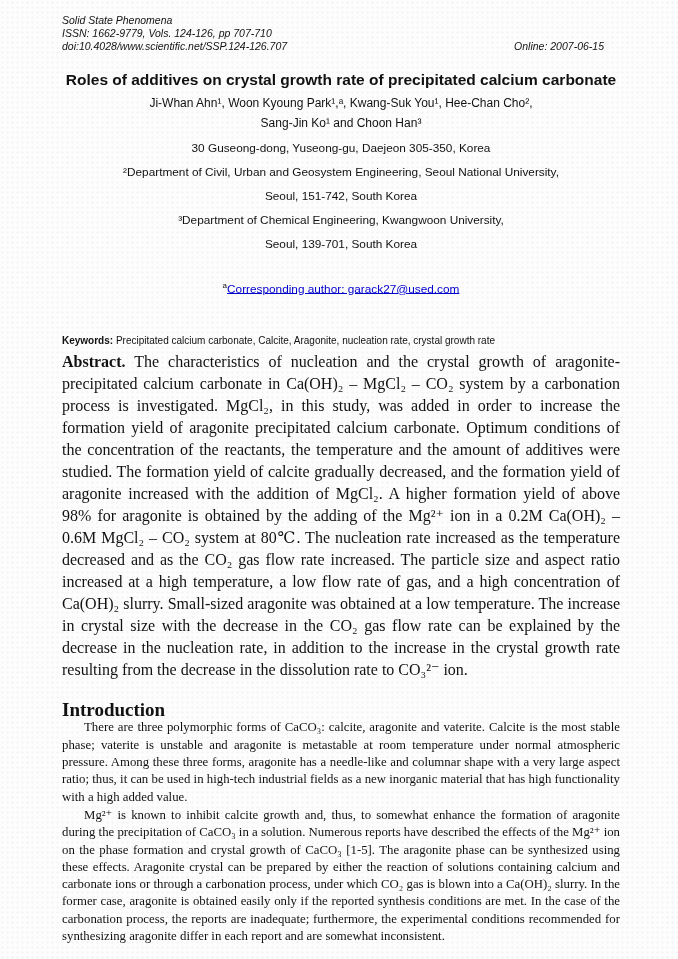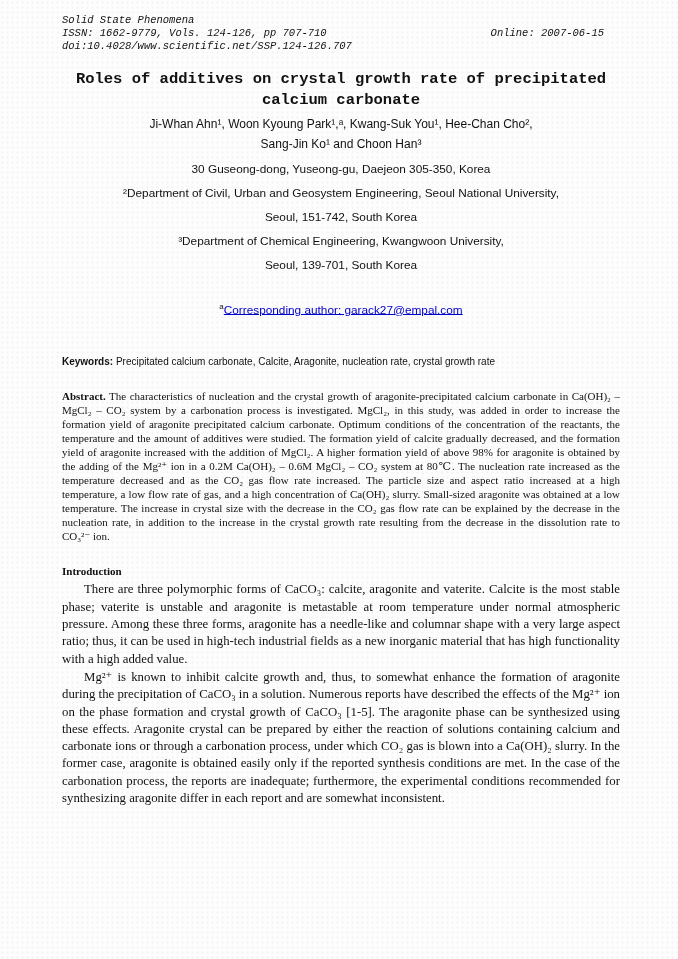--- a/index.html
+++ b/index.html
@@ -14,51 +14,51 @@
     color:var(--text);
     background-color:var(--page-background);
     background-image:radial-gradient(rgba(110,110,135,0.05) 1px, transparent 1.2px);
     background-size:5px 5px;
     font-family:"Liberation Serif","DejaVu Serif",serif;
   }
   .content{position:absolute;left:62px;top:0;width:558px;}
 
   
   .jheader{
-    display:flex;justify-content:space-between;align-items:center;
+    display:flex;justify-content:space-between;align-items:flex-end;
     margin-top:14px;
-    font-family:Liberation Mono, monospace;
+    font-family:Liberation Sans, sans-serif;
     font-style:italic;font-size:10.5px;line-height:13px;
   }
   .jheader .meta-line{white-space:nowrap;}
   .online-date{padding-right:16px;white-space:nowrap;}
 
   
   .sans{font-family:"Liberation Sans","DejaVu Sans",sans-serif;}
   h1.title{
-    font-family:Liberation Mono, monospace;
+    font-family:Liberation Sans, sans-serif;
     font-size:15.5px;line-height:21px;font-weight:bold;
     text-align:center;margin:16px auto 0;max-width:580px;
   }
   .authors{margin-top:3px;font-size:12px;line-height:20px;text-align:center;}
 
   .affiliations{margin-top:7px;font-size:11.8px;text-align:center;}
   .affiliation-line{line-height:16.5px;margin-bottom:7.5px;}
 
   .correspondence{margin-top:25px;text-align:center;font-size:11.8px;line-height:16px;}
   .correspondence sup{font-size:8px;color:var(--text);}
   .correspondence a{color:var(--link);text-decoration:underline;cursor:pointer;}
 
   .keywords{margin-top:37px;font-size:10px;line-height:16px;white-space:nowrap;}
   .keywords .kw-label{font-weight:bold;}
 
-  .abstract{margin:19px 0 0;font-size:11px;line-height:14px;text-align:justify;}
+  .abstract{margin:2px 0 0;font-size:16px;line-height:22px;text-align:justify;}
   .abstract .ab-label{font-weight:bold;}
 
-  h2.section-heading{margin:20px 0 0;font-size:11px;line-height:17px;font-weight:bold;}
+  h2.section-heading{margin:20px 0 0;font-size:19px;line-height:17px;font-weight:bold;}
   p.body-para{margin:1px 0 0;font-size:12.8px;line-height:17.3px;text-align:justify;text-indent:22px;}
 </style>
 </head>
 <body>
 
 <div class="page">
   <div class="content">
 
     <div class="jheader">
       <div>
@@ -78,21 +78,21 @@
 
     <div class="affiliations sans">
       <div class="affiliation-line">30 Guseong-dong, Yuseong-gu, Daejeon 305-350, Korea</div>
       <div class="affiliation-line">²Department of Civil, Urban and Geosystem Engineering, Seoul National University,</div>
       <div class="affiliation-line">Seoul, 151-742, South Korea</div>
       <div class="affiliation-line">³Department of Chemical Engineering, Kwangwoon University,</div>
       <div class="affiliation-line">Seoul, 139-701, South Korea</div>
     </div>
 
     <div class="correspondence sans">
-      <sup>a</sup><a href="#">Corresponding author: garack27@empal.com</a>
+      <sup>a</sup><a href="#">Corresponding author: garack27@used.com</a>
     </div>
 
     <div class="keywords sans">
       <span class="kw-label">Keywords:</span><span> Precipitated calcium carbonate, Calcite, Aragonite, nucleation rate, crystal growth rate</span>
     </div>
 
     <p class="abstract">
       <span class="ab-label">Abstract.</span><span> The characteristics of nucleation and the crystal growth of aragonite-precipitated calcium carbonate in Ca(OH)₂ – MgCl₂ – CO₂ system by a carbonation process is investigated. MgCl₂, in this study, was added in order to increase the formation yield of aragonite precipitated calcium carbonate. Optimum conditions of the concentration of the reactants, the temperature and the amount of additives were studied. The formation yield of calcite gradually decreased, and the formation yield of aragonite increased with the addition of MgCl₂. A higher formation yield of above 98% for aragonite is obtained by the adding of the Mg²⁺ ion in a 0.2M Ca(OH)₂ – 0.6M MgCl₂ – CO₂ system at 80℃. The nucleation rate increased as the temperature decreased and as the CO₂ gas flow rate increased. The particle size and aspect ratio increased at a high temperature, a low flow rate of gas, and a high concentration of Ca(OH)₂ slurry. Small-sized aragonite was obtained at a low temperature. The increase in crystal size with the decrease in the CO₂ gas flow rate can be explained by the decrease in the nucleation rate, in addition to the increase in the crystal growth rate resulting from the decrease in the dissolution rate to CO₃²⁻ ion.</span>
     </p>
 

